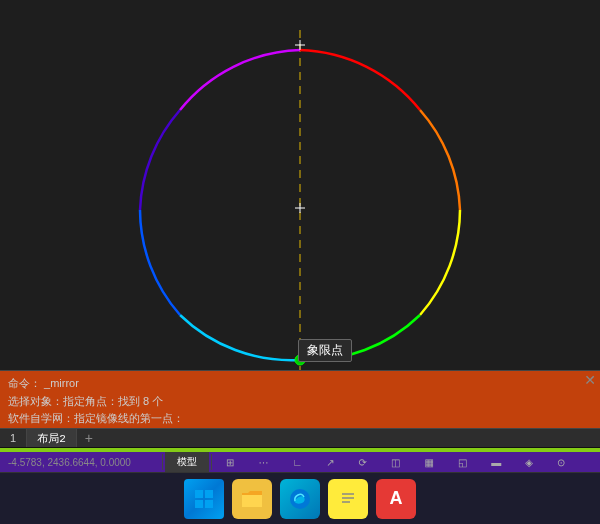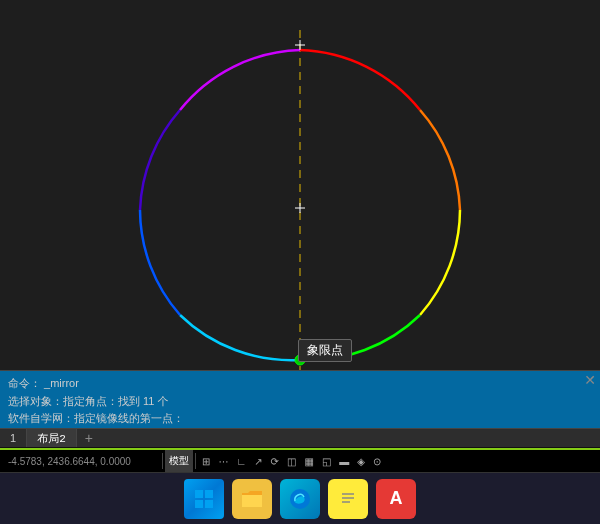--- a/index.html
+++ b/index.html
@@ -70,21 +70,21 @@
       margin-top: 34px;
     }
 
     
     #command-panel {
       position: absolute;
       top: 370px;
       left: 0;
       width: 600px;
       height: 60px;
-      background: #0369a1;
+      background: #c2410c;
       border-top: 1px solid #444;
     }
 
     #command-text {
       padding: 4px 8px;
       color: #cccccc;
       font-size: 11px;
       line-height: 1.6;
     }
 
@@ -158,44 +158,44 @@
       align-items: center;
     }
 
     
     #status-bar {
       position: absolute;
       top: 448px;
       left: 0;
       width: 600px;
       height: 24px;
-      background: #000000;
-      display: flex;
-      align-items: center;
-      border-top: 2px solid #84cc16;
+      background: #4c1d95;
+      display: flex;
+      align-items: center;
+      border-top: 4px solid #84cc16;
     }
 
     #coords {
       color: #888;
       font-size: 10px;
       padding: 0 8px;
       min-width: 160px;
     }
 
     .status-divider {
       width: 1px;
       height: 16px;
       background: #444;
       margin: 0 2px;
     }
 
     .status-btn {
       color: #aaa;
       font-size: 10px;
-      padding: 0 4px;
+      padding: 0 12px;
       cursor: pointer;
       height: 100%;
       display: flex;
       align-items: center;
     }
 
     .status-btn.active {
       color: #fff;
       background: #3a3a3a;
     }
@@ -305,21 +305,21 @@
 
   <div id="tooltip">
     <span>象限点</span>
   </div>
 
 </div>
 
 <div id="command-panel">
   <div id="command-text">
     <div>命令： _mirror</div>
-    <div>选择对象：指定角点：找到 11 个</div>
+    <div>选择对象：指定角点：找到 8 个</div>
     <div>软件自学网：指定镜像线的第一点：</div>
   </div>
   <div id="command-input-row">
     <span class="cmd-icon">▶</span>
     <span class="cmd-text"> MIRROR 指定镜像线的第二点：</span>
   </div>
 </div>
 
 <div id="close-btn">✕</div>
 

